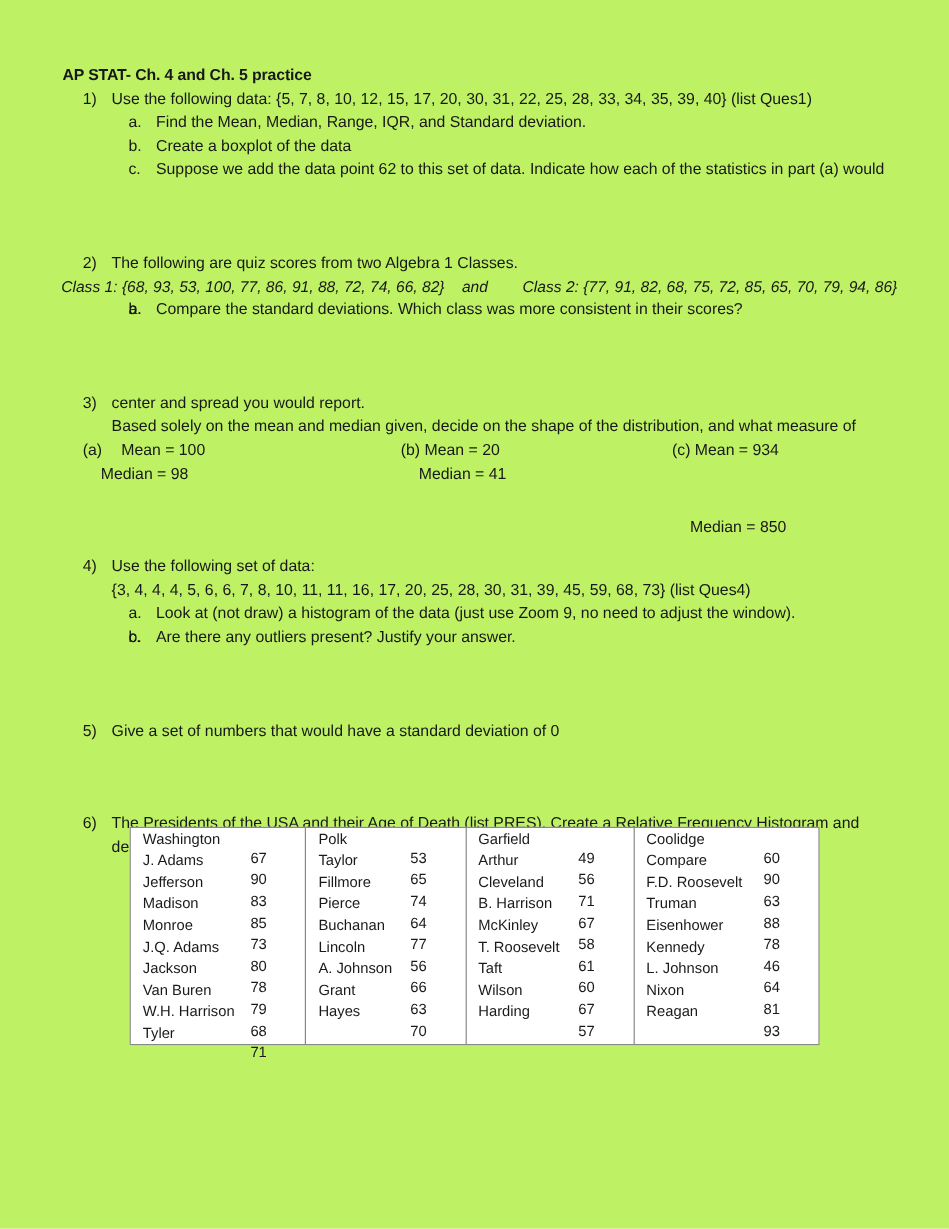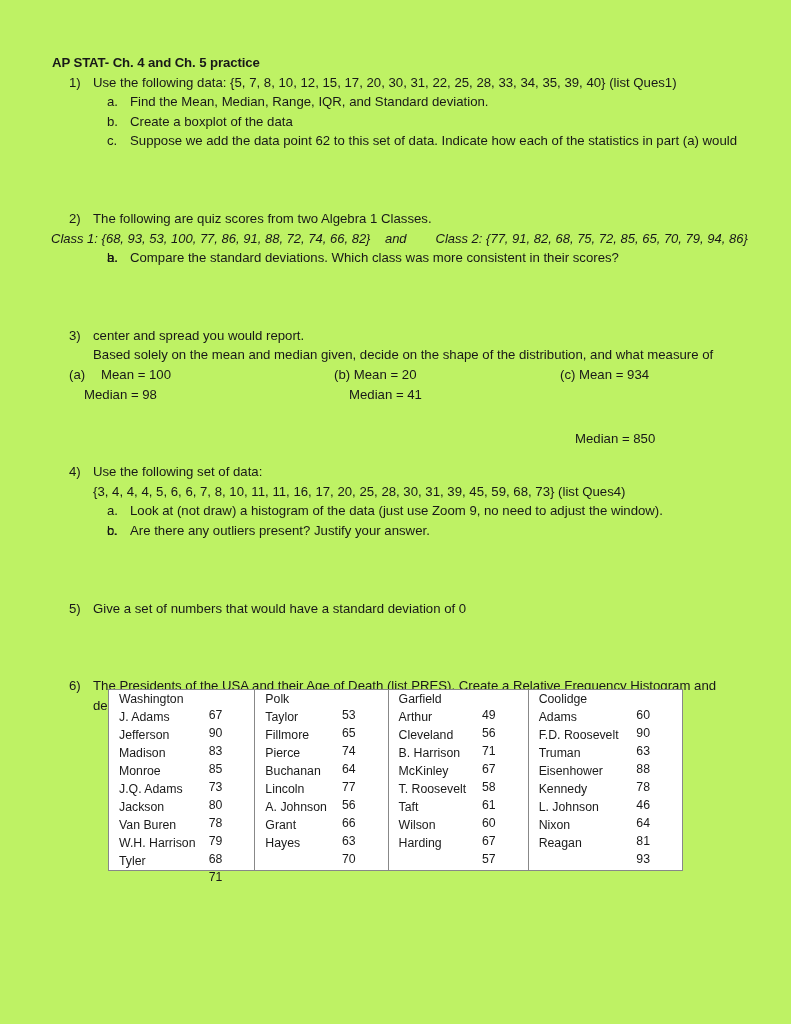--- a/index.html
+++ b/index.html
@@ -367,21 +367,21 @@
           </div>
           <div class="prow spacer-row"></div>
         </td>
 
         <td class="colblock last" style="width:26.9%">
           <div class="prow">
             <span class="pname">Coolidge</span>
             <span class="page-val">60</span>
           </div>
           <div class="prow">
-            <span class="pname">Adams</span>
+            <span class="pname">Compare</span>
             <span class="page-val">90</span>
           </div>
           <div class="prow">
             <span class="pname">F.D. Roosevelt</span>
             <span class="page-val">63</span>
           </div>
           <div class="prow">
             <span class="pname">Truman</span>
             <span class="page-val">88</span>
           </div>

